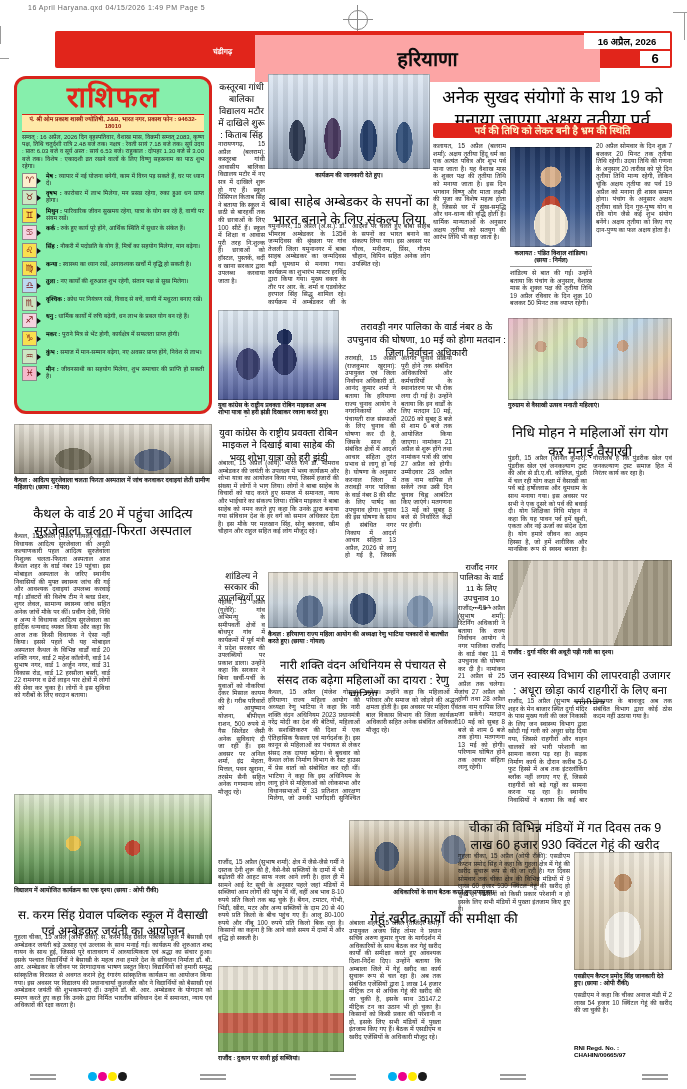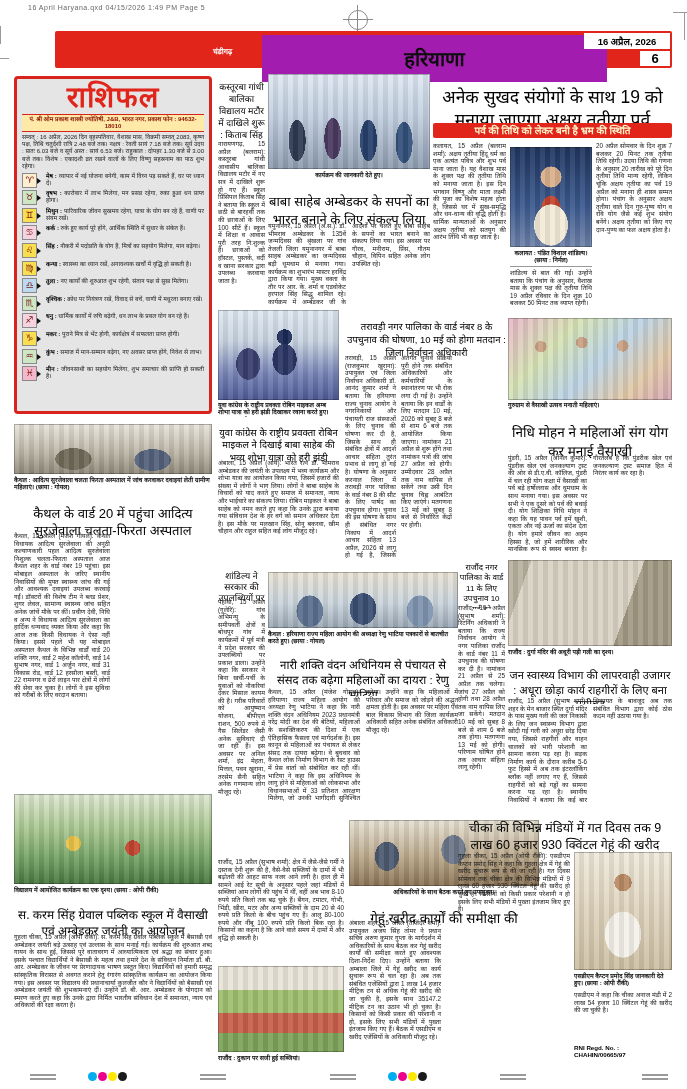--- a/index.html
+++ b/index.html
@@ -16,35 +16,35 @@
   .cm-l1{left:0;top:26px;width:1px;height:18px;background:#9a9a9a;}
   .cm-l2{left:0;top:58px;width:9px;height:1px;background:#9a9a9a;}
   
   .masthead{left:55px;top:31px;width:617px;height:37px;background:#e1251b;border-radius:2px;}
   .logo-wrap{position:absolute;left:3px;top:3px;width:152px;height:31px;
     background:linear-gradient(180deg,#ffc20e 0 26%,#ffffff 26% 74%,#ffc20e 74% 100%);
     clip-path:polygon(0 0,100% 0,90% 100%,0 100%);}
   .logo-text{position:absolute;left:0;top:0;width:100%;height:100%;display:flex;align-items:center;justify-content:center;
     color:#e1251b;font-weight:bold;font-size:17px;text-shadow:0 0 1px #fff;}
   .edition{position:absolute;left:158px;top:15px;color:#fff;font-size:7.5px;font-weight:bold;}
-  .section-panel{position:absolute;left:200px;top:4px;width:345px;height:47px;background:#a21caf;
-    display:flex;align-items:center;justify-content:center;font-size:20px;font-weight:bold;color:#0d0d0d;margin-left:7px;}
+  .section-panel{position:absolute;left:200px;top:4px;width:345px;height:47px;background:#fca5a5;
+    display:flex;align-items:center;justify-content:center;font-size:20px;font-weight:bold;color:#0d0d0d;}
   .date-box{position:absolute;right:2px;top:2px;width:86px;height:16px;background:#fff;
     display:flex;align-items:center;justify-content:center;font-size:9.5px;font-weight:bold;color:#000;}
   .page-num{position:absolute;right:2px;top:20px;width:30px;height:15px;background:#fff;
     display:flex;align-items:center;justify-content:center;font-size:13px;font-weight:bold;color:#000;}
   
   .body-txt{font-size:6.3px;line-height:7.6px;text-align:justify;color:#1c1c1c;overflow:hidden;}
   .cols2{column-count:2;column-gap:6px;column-fill:auto;}
   .cols3{column-count:3;column-gap:5px;column-fill:auto;}
   .head{font-weight:normal;color:#000;text-align:center;overflow:hidden;}
   .cap{font-size:6.2px;line-height:7.4px;font-weight:bold;color:#111;overflow:hidden;}
   
-  .hbox{left:14px;top:76px;width:198px;height:338px;border:3px solid #d8241c;border-radius:4px;
-    padding:3px 5px;box-sizing:border-box;background:#e5e5e5;}
+  .hbox{left:14px;top:76px;width:198px;height:338px;border:3px solid #d8241c;border-radius:12px;
+    padding:3px 5px;box-sizing:border-box;background:#86efac;}
   .h-title{font-size:29px;line-height:30px;font-weight:bold;color:#e1251b;text-align:center;
     letter-spacing:1px;}
   .h-contact{background:#ffe9a8;color:#8b1507;font-size:6px;line-height:7px;font-weight:bold;
     text-align:center;margin:2px 0;padding:1px 0;border-top:1px solid #d8241c;border-bottom:1px solid #d8241c;}
   .h-panchang{font-size:6px;line-height:7.2px;text-align:justify;color:#222;}
   .hrow{display:flex;align-items:flex-start;margin-top:2.6px;}
   .chip{flex:0 0 13px;width:13px;height:13px;border:1px solid #8a8a8a;font-size:9px;line-height:13px;
     text-align:center;color:#7a1010;margin-right:2px;position:relative;}
   .chip:after{content:"";position:absolute;right:-5px;top:4px;border-left:4px solid #111;
     border-top:3px solid transparent;border-bottom:3px solid transparent;}

